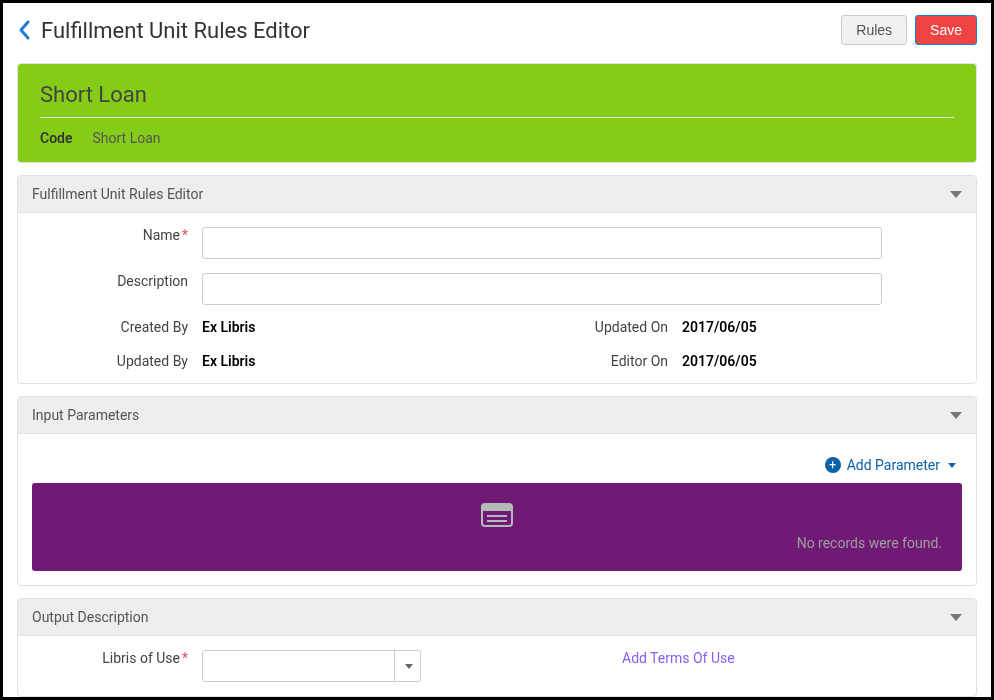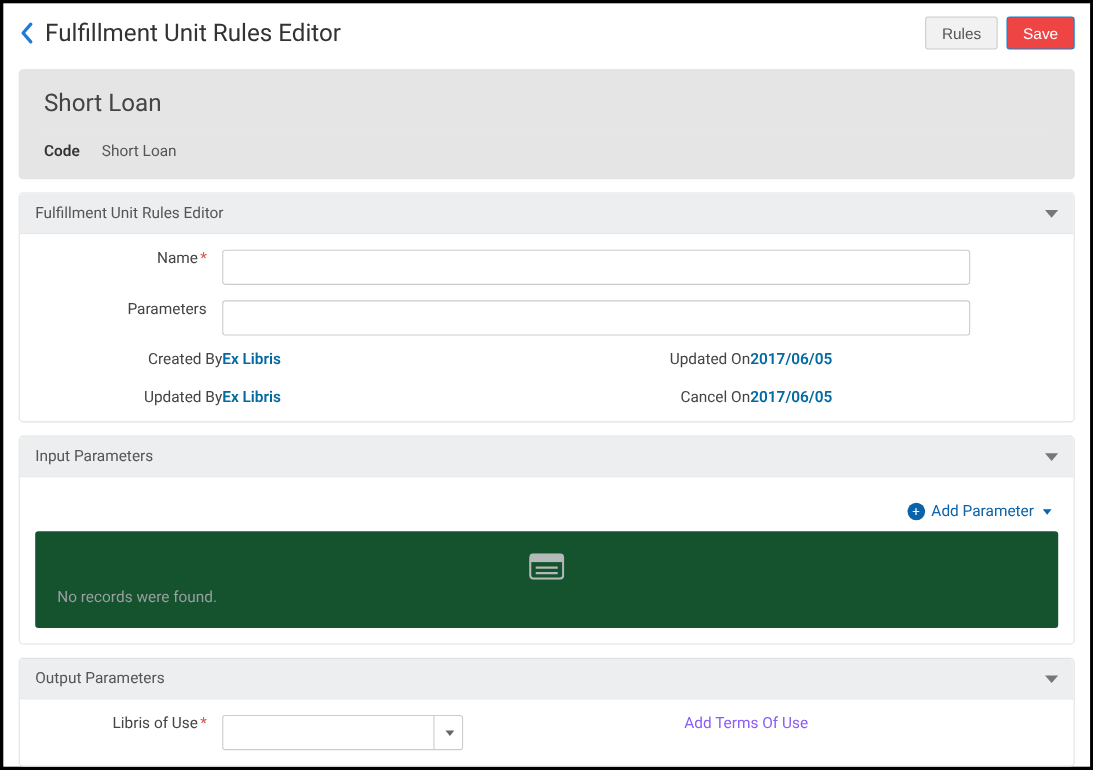--- a/index.html
+++ b/index.html
@@ -46,21 +46,21 @@
   }
   .btn-save {
     background: #ef4444;
     border-color: #0a84d3;
     color: #fff;
   }
 
   .summary-box {
     border: 1px solid #e2e2e2;
     border-radius: 4px;
-    background: #e5e5e5;
+    background: #84cc16;
     padding: 18px 22px 16px;
     margin-bottom: 12px;
   }
   .summary-title {
     font-size: 22px;
     font-weight: 400;
     color: #444;
     border-bottom: 1px solid #e6e6e6;
     padding-bottom: 10px;
     margin-bottom: 12px;
@@ -118,22 +118,22 @@
     font-size: 14px;
   }
   .meta-grid {
     display: grid;
     grid-template-columns: 170px 1fr 200px 1fr;
     row-gap: 18px;
     align-items: center;
     font-size: 14px;
     margin-top: 6px;
   }
-  .meta-grid .lbl { text-align: right; color: #444; }
-  .meta-grid .val { font-weight: 600; color: #0369a1; }
+  .meta-grid .lbl { text-align: right; padding-right: 14px; color: #444; }
+  .meta-grid .val { font-weight: 600; color: #000000; }
 
   .add-param-row { text-align: right; margin: 6px 6px 10px 0; }
   .add-param-link {
     color: #0a62a9;
     font-size: 14px;
     cursor: pointer;
     display: inline-flex;
     align-items: center;
     gap: 6px;
   }
@@ -142,24 +142,24 @@
     width: 16px; height: 16px; border-radius: 50%;
     background: #0a62a9; color: #fff; font-size: 12px; line-height: 1;
   }
   .caret-small {
     width: 0; height: 0; border-left: 4px solid transparent;
     border-right: 4px solid transparent; border-top: 5px solid #0a62a9;
     margin-left: 2px;
   }
 
   .empty-box {
-    background: #14532d;
+    background: #701a75;
     border-radius: 3px;
     padding: 20px;
-    text-align: left;
+    text-align: right;
     color: #9a9f9f;
     font-size: 14px;
   }
   .empty-box .icon { display: flex; justify-content: center; margin-bottom: 8px; }
 
   .select-wrap {
     position: relative;
     width: 220px;
   }
   .select-wrap .form-control { padding-right: 28px; }
@@ -206,31 +206,31 @@
   <div class="panel-header">
     <span class="title">Fulfillment Unit Rules Editor</span>
     <span class="chev-down"></span>
   </div>
   <div class="panel-body">
     <div class="form-row">
       <label class="form-label"><span>Name</span><span class="required">*</span></label>
       <input class="form-control" type="text" value="" style="">
     </div>
     <div class="form-row">
-      <label class="form-label">Parameters</label>
+      <label class="form-label">Description</label>
       <input class="form-control" type="text" value="" style="">
     </div>
     <div class="meta-grid">
       <div class="lbl">Created By</div>
       <div class="val">Ex Libris</div>
       <div class="lbl">Updated On</div>
       <div class="val">2017/06/05</div>
       <div class="lbl">Updated By</div>
       <div class="val">Ex Libris</div>
-      <div class="lbl">Cancel On</div>
+      <div class="lbl">Editor On</div>
       <div class="val">2017/06/05</div>
     </div>
   </div>
 </div>
 
 <div class="panel">
   <div class="panel-header">
     <span class="title">Input Parameters</span>
     <span class="chev-down"></span>
   </div>
@@ -251,21 +251,21 @@
             <line x1="6" y1="18" x2="26" y2="18" stroke="#b4b9b9" stroke-width="2"></line>
           </svg>
       </div>
       <div>No records were found.</div>
     </div>
   </div>
 </div>
 
 <div class="panel">
   <div class="panel-header">
-    <span class="title">Output Parameters</span>
+    <span class="title">Output Description</span>
     <span class="chev-down"></span>
   </div>
   <div class="panel-body">
     <div class="form-row" style="margin-bottom:0;">
       <label class="form-label"><span>Libris of Use</span><span class="required">*</span></label>
       <div class="select-wrap">
         <input class="form-control" type="text" readonly="" value="" style="">
         <span class="select-caret">
             <span class="tri"></span>
           </span>

